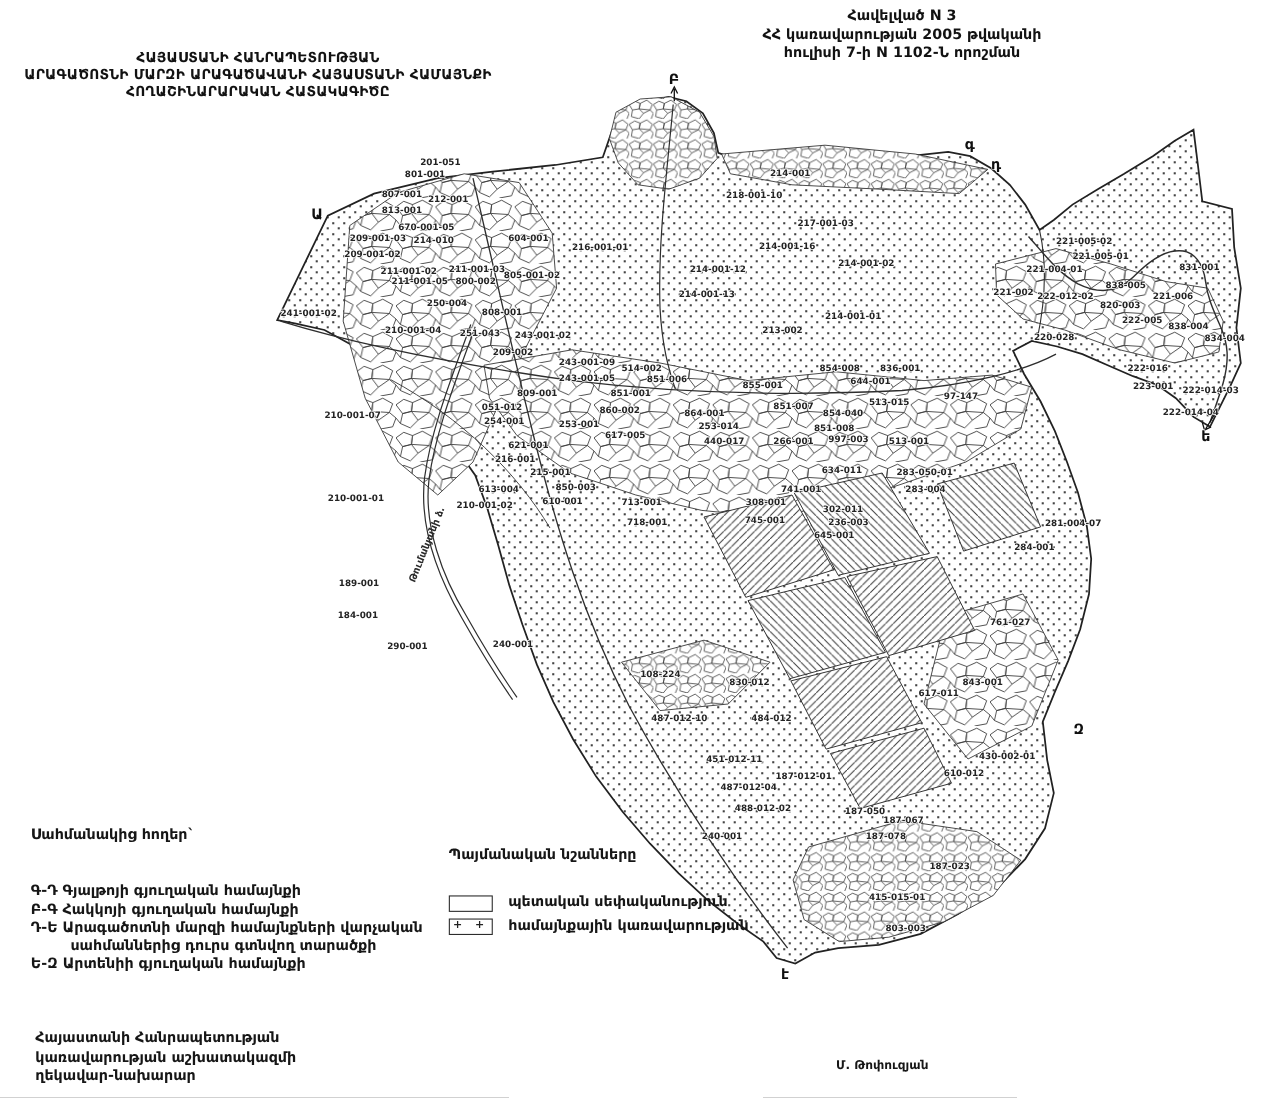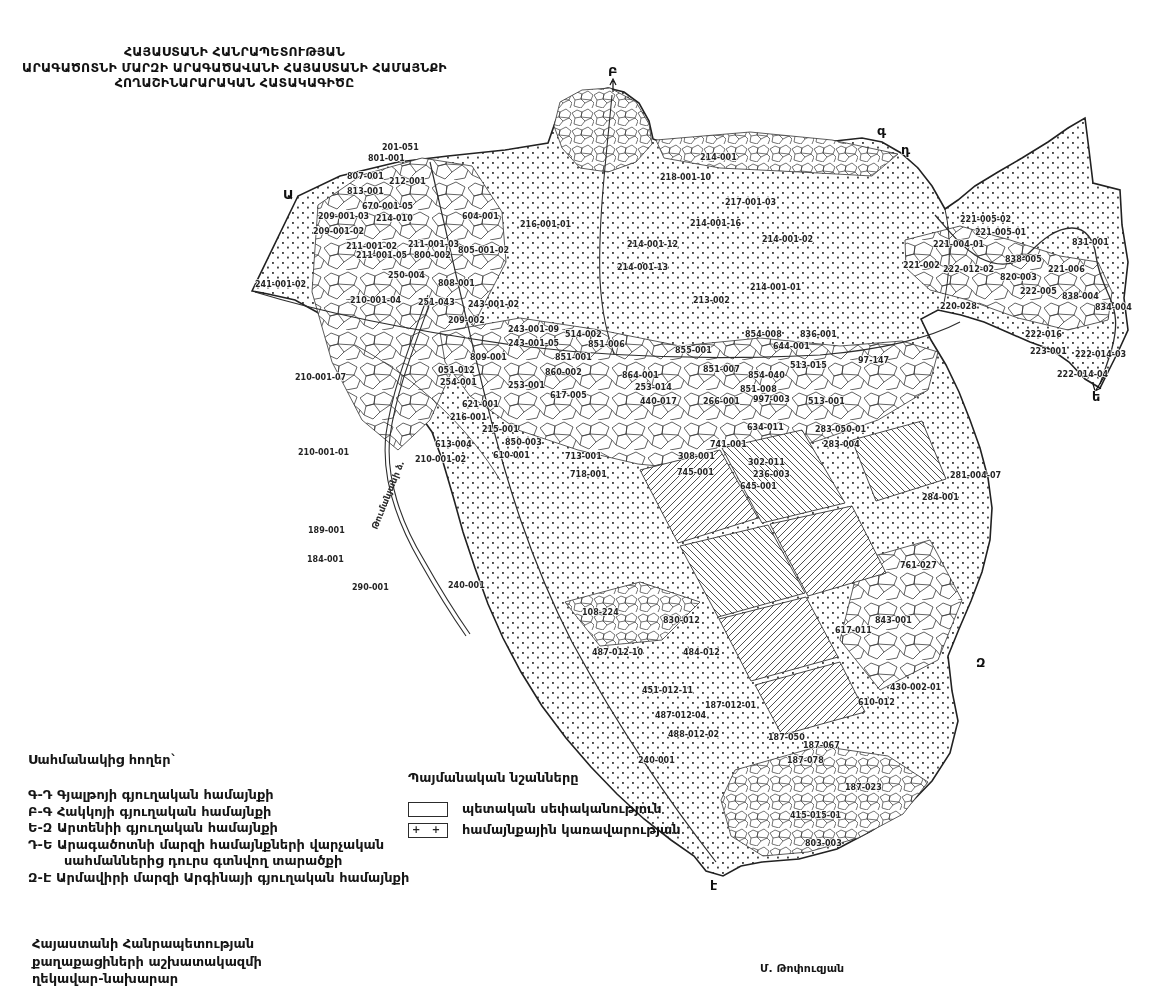--- a/index.html
+++ b/index.html
@@ -5,25 +5,25 @@
   html,body{margin:0;padding:0;background:#888;}
   #page{position:relative;width:1159px;height:998px;background:#ffffff;overflow:hidden;
         font-family:"DejaVu Sans",sans-serif;color:#161616;}
   .abs{position:absolute;}
   
   .hdr{font-weight:700;text-align:center;color:#121212;}
   #hdr-right{left:600px;top:6px;width:440px;font-size:13px;line-height:17px;}
   #hdr-left{left:12px;top:44px;width:445px;font-size:12.5px;line-height:15.5px;letter-spacing:.2px;}
   
   #adj{left:28px;top:752px;width:370px;font-size:13px;font-weight:700;}
-  #adj .t{margin-bottom:20px;}
+  #adj .t{margin-bottom:36px;}
   #adj .it{padding-left:36px;text-indent:-36px;line-height:16.5px;width:352px;}
   
   #leg{left:408px;top:770px;width:330px;font-size:13px;font-weight:700;}
-  #leg .t{margin-bottom:16px;}
+  #leg .t{margin-bottom:28px;}
   .leg-row{display:flex;align-items:flex-end;margin-bottom:5px;}
   .leg-box{width:38px;height:13px;border:1.6px solid #2c2c2c;background:#fff;flex:0 0 auto;
            margin-right:14px;margin-top:1px;font-size:10px;font-weight:700;text-align:center;
            line-height:12px;letter-spacing:4px;color:#222;}
   .leg-lbl{line-height:16px;}
   
   #footer{left:32px;top:935px;font-size:13px;font-weight:700;line-height:17.5px;}
   #sig{left:760px;top:962px;font-size:11px;font-weight:700;}
   
   .plabel{font:700 8px "DejaVu Sans",sans-serif;fill:#242424;paint-order:stroke;stroke:#ffffff;stroke-width:1.4px;}
@@ -242,49 +242,53 @@
         <text x="283" y="199" class="bletter">Ա</text>
         <text x="608" y="76" class="bletter">Բ</text>
         <text x="877" y="135" class="bletter">գ</text>
         <text x="901" y="154" class="bletter">դ</text>
         <text x="1092" y="401" class="bletter">ե</text>
         <text x="976" y="667" class="bletter">Զ</text>
         <text x="710" y="890" class="bletter">է</text>
       </g>
   </svg>
 
+  <div id="hdr-right" class="abs hdr">
+    <div>Հավելված N 3</div>
+    <div>ՀՀ կառավարության 2005 թվականի</div>
+    <div>հուլիսի 7-ի N 1102-Ն որոշման</div>
+  </div>
 
   <div id="hdr-left" class="abs hdr">
     <div>ՀԱՅԱՍՏԱՆԻ ՀԱՆՐԱՊԵՏՈՒԹՅԱՆ</div>
     <div>ԱՐԱԳԱԾՈՏՆԻ ՄԱՐԶԻ ԱՐԱԳԱԾԱՎԱՆԻ ՀԱՅԱՍՏԱՆԻ ՀԱՄԱՅՆՔԻ</div>
     <div>ՀՈՂԱՇԻՆԱՐԱՐԱԿԱՆ ՀԱՏԱԿԱԳԻԾԸ</div>
   </div>
 
   <div id="adj" class="abs">
     <div class="t">Սահմանակից հողեր`</div>
     <div class="it"><span>Գ-Դ</span> <span>Գյալթոյի գյուղական համայնքի</span></div>
     <div class="it"><span>Բ-Գ</span> <span>Հակկոյի գյուղական համայնքի</span></div>
+    <div class="it"><span>Դ-Ե</span> <span>Արագածոտնի մարզի համայնքների վարչական սահմաններից դուրս գտնվող տարածքի</span></div>
     <div class="it"><span>Ե-Զ</span> <span>Արտենիի գյուղական համայնքի</span></div>
-    <div class="it"><span>Դ-Ե</span> <span>Արագածոտնի մարզի համայնքների վարչական սահմաններից դուրս գտնվող տարածքի</span></div>
-    <div class="it"><span>Զ-Է</span> <span>Արմավիրի մարզի Արգինայի գյուղական համայնքի</span></div>
   </div>
 
   <div id="leg" class="abs">
     <div class="t">Պայմանական նշանները</div>
     <div class="leg-row">
       <div class="leg-box"></div>
       <div class="leg-lbl">պետական սեփականություն</div>
     </div>
     <div class="leg-row">
       <div class="leg-box">+ +</div>
       <div class="leg-lbl">համայնքային կառավարության</div>
     </div>
   </div>
 
   <div id="footer" class="abs">
     <div>Հայաստանի Հանրապետության</div>
-    <div>քաղաքացիների աշխատակազմի</div>
+    <div>կառավարության աշխատակազմի</div>
     <div>ղեկավար-նախարար</div>
   </div>
 
   <div id="sig" class="abs">Մ. Թոփուզյան</div>
 
 </div>
 
 </body></html>

